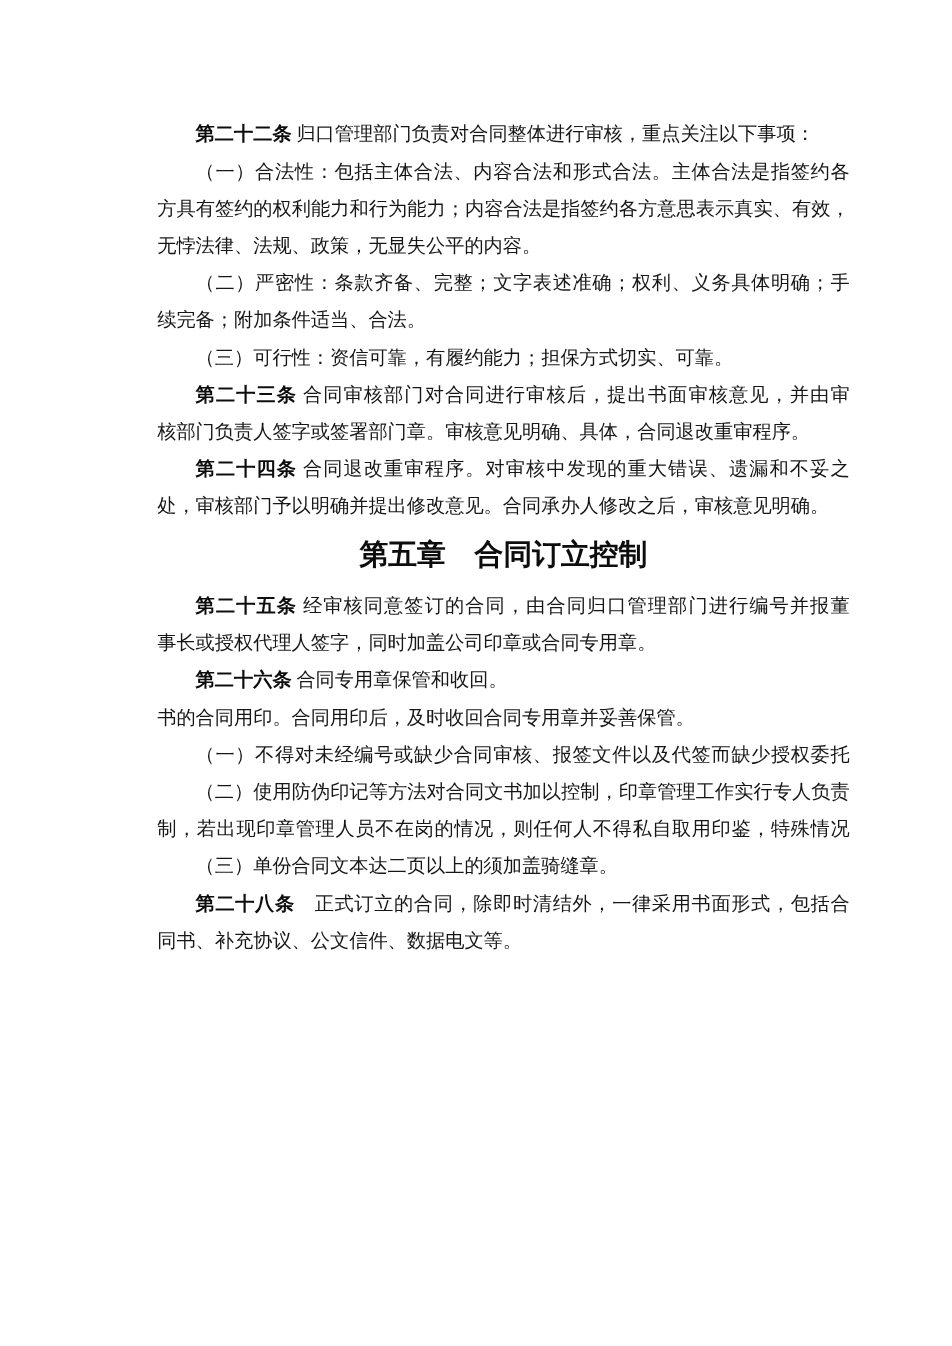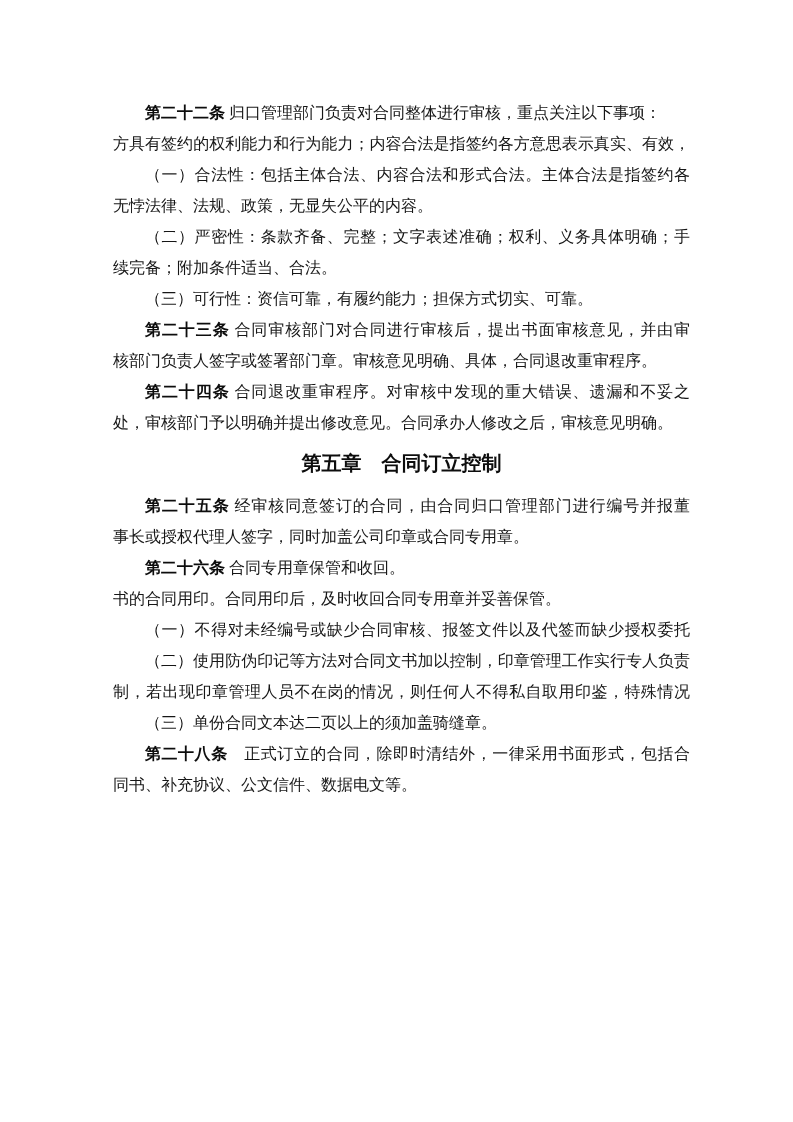--- a/index.html
+++ b/index.html
@@ -11,21 +11,21 @@
     position: relative;
     width: 793px;
     height: 1122px;
     background: #ffffff;
     overflow: hidden;
     font-family: "Liberation Serif", "DejaVu Serif", serif;
     color: #161616;
   }
   .content {
     position: absolute;
-    left: 113px;
+    left: 131px;
     top: 97px;
     width: 577px;
   }
   .para {
     margin: 0;
     padding: 0;
   }
   .line {
     font-size: 16px;
     line-height: 31px;
@@ -41,41 +41,41 @@
   }
   .line.last {
     text-align: left;
     text-align-last: left;
   }
   .article-label {
     font-weight: 700;
     color: #0d0d0d;
   }
   .chapter {
-    font-size: 20px;
+    font-size: 24px;
     font-weight: 700;
     line-height: 31px;
     height: 31px;
     margin-top: 10px;
     margin-bottom: 11px;
     text-align: center;
     color: #0d0d0d;
   }
 </style>
 </head>
 <body>
 
 <div class="page">
   <main class="content">
       <div class="para">
         <div class="line first last"><span class="article-label">第二十二条</span> 归口管理部门负责对合同整体进行审核，重点关注以下事项：</div>
       </div>
       <div class="para">
+        <div class="line first">（一）合法性：包括主体合法、内容合法和形式合法。主体合法是指签约各</div>
         <div class="line">方具有签约的权利能力和行为能力；内容合法是指签约各方意思表示真实、有效，</div>
-        <div class="line first">（一）合法性：包括主体合法、内容合法和形式合法。主体合法是指签约各</div>
         <div class="line last">无悖法律、法规、政策，无显失公平的内容。</div>
       </div>
       <div class="para">
         <div class="line first">（二）严密性：条款齐备、完整；文字表述准确；权利、义务具体明确；手</div>
         <div class="line last">续完备；附加条件适当、合法。</div>
       </div>
       <div class="para">
         <div class="line first last">（三）可行性：资信可靠，有履约能力；担保方式切实、可靠。</div>
       </div>
       <div class="para">

